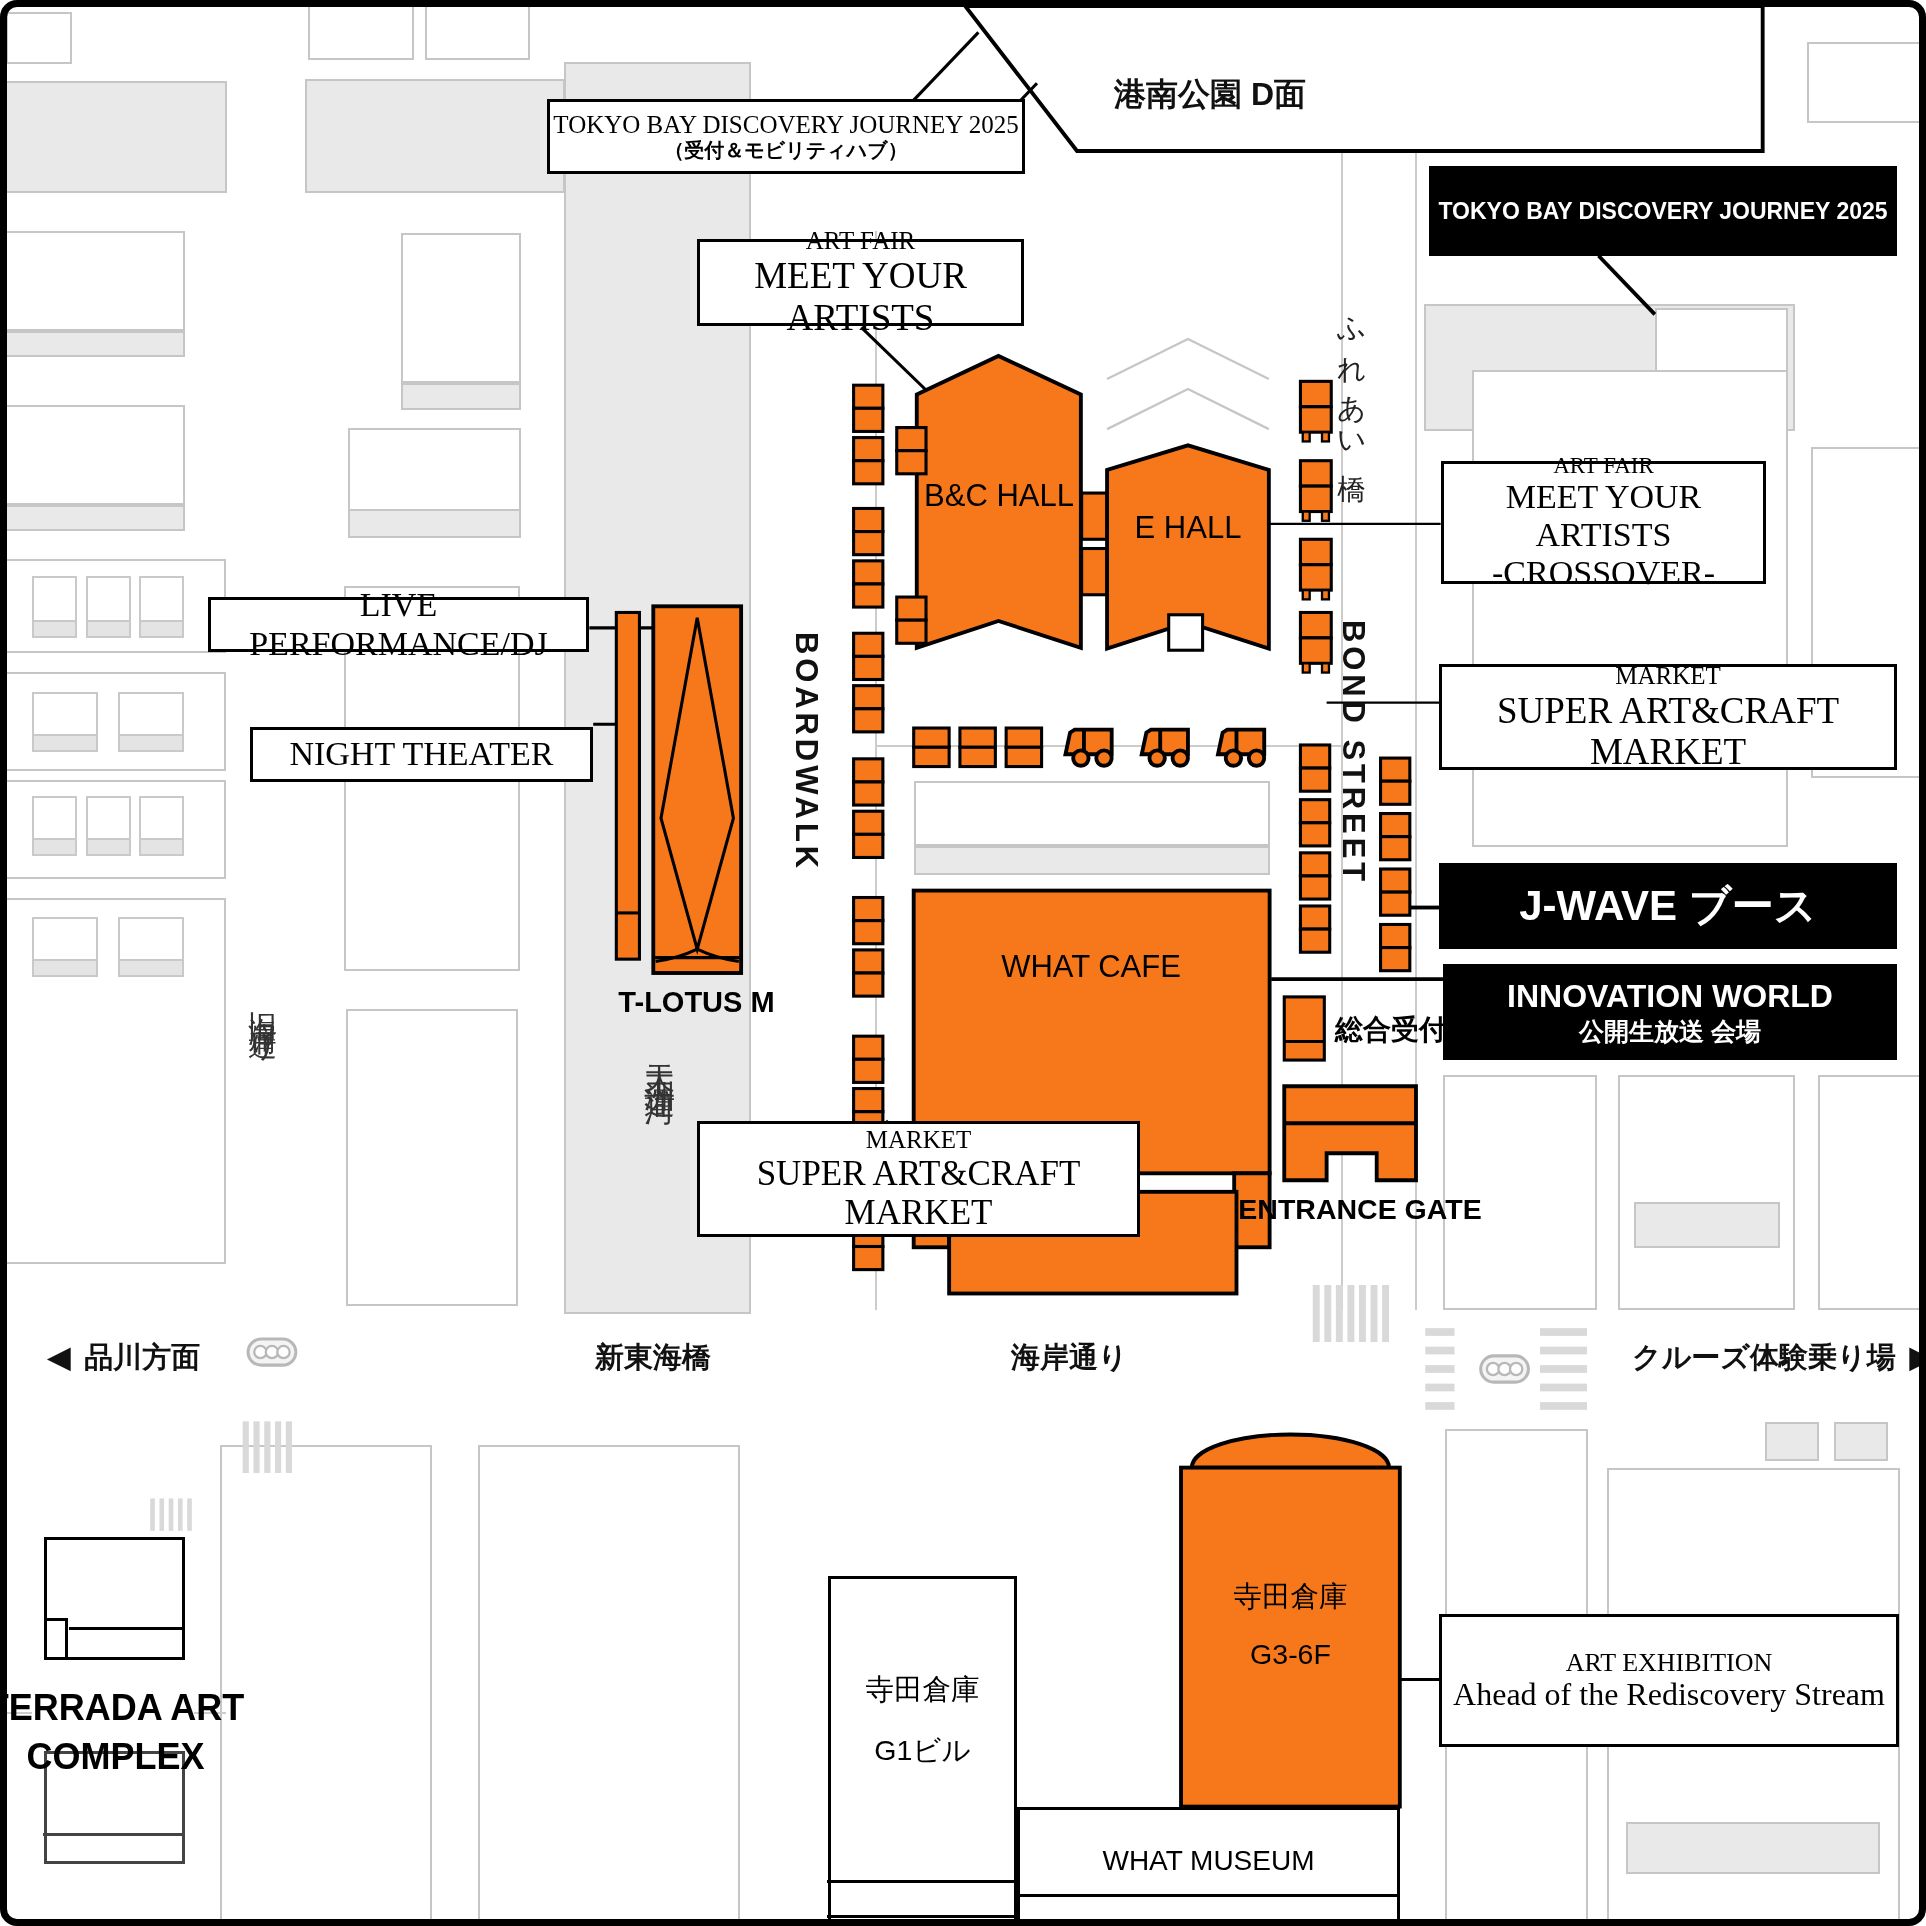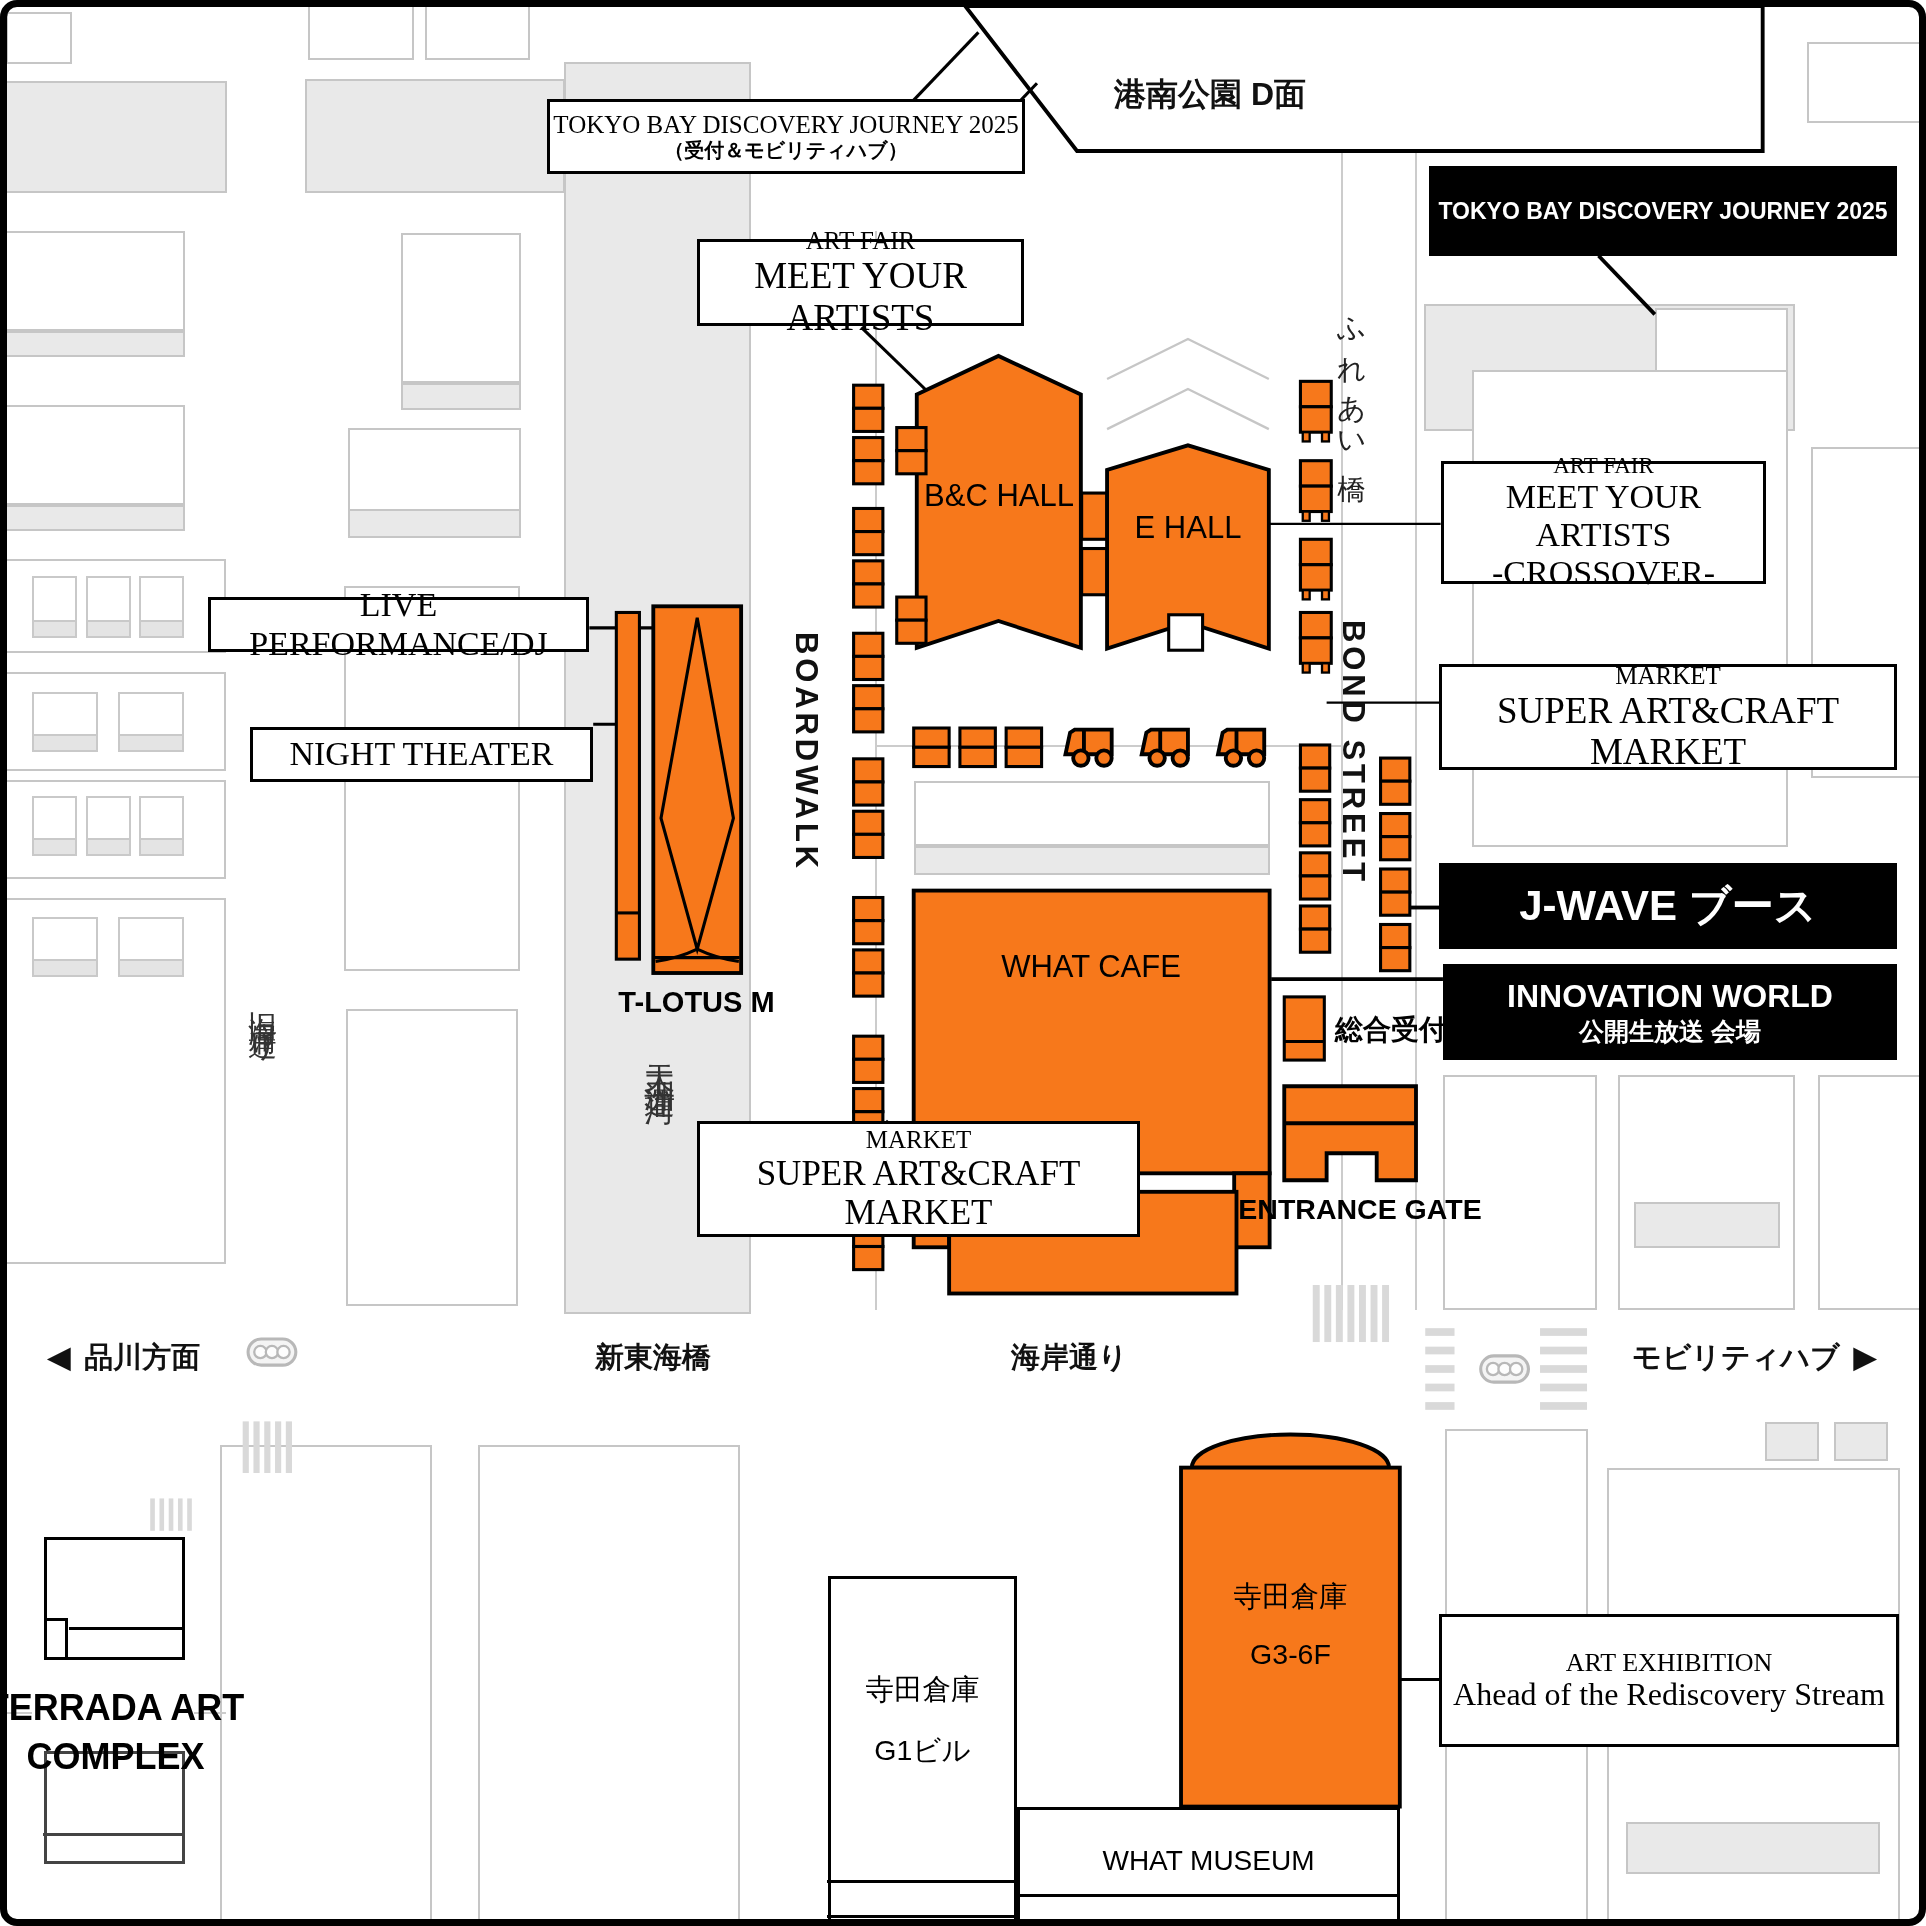--- a/index.html
+++ b/index.html
@@ -361,19 +361,19 @@
   <div class="txt vt" style="left:638px;top:1040px;font-size:31px;color:#333;letter-spacing:7.7px">天王洲運河</div>
   <div class="txt vt" style="left:243px;top:988px;font-size:29px;color:#333;letter-spacing:6.2px">旧海岸通り</div>
 
   <div class="txt rd row" style="left:48px;top:1338px;gap:14px">
     <span>◀</span>
     <span>品川方面</span>
   </div>
   <div class="txt rd" style="left:595px;top:1338px">新東海橋</div>
   <div class="txt rd" style="left:1011px;top:1338px">海岸通り</div>
   <div class="txt rd row" style="left:1632px;top:1338px;gap:14px">
-    <span>モビリティハブ</span>
+    <span>クルーズ体験乗り場</span>
     <span>▶</span>
   </div>
 
   <div id="frame"></div>
 </div>
 
 
 </body></html>

